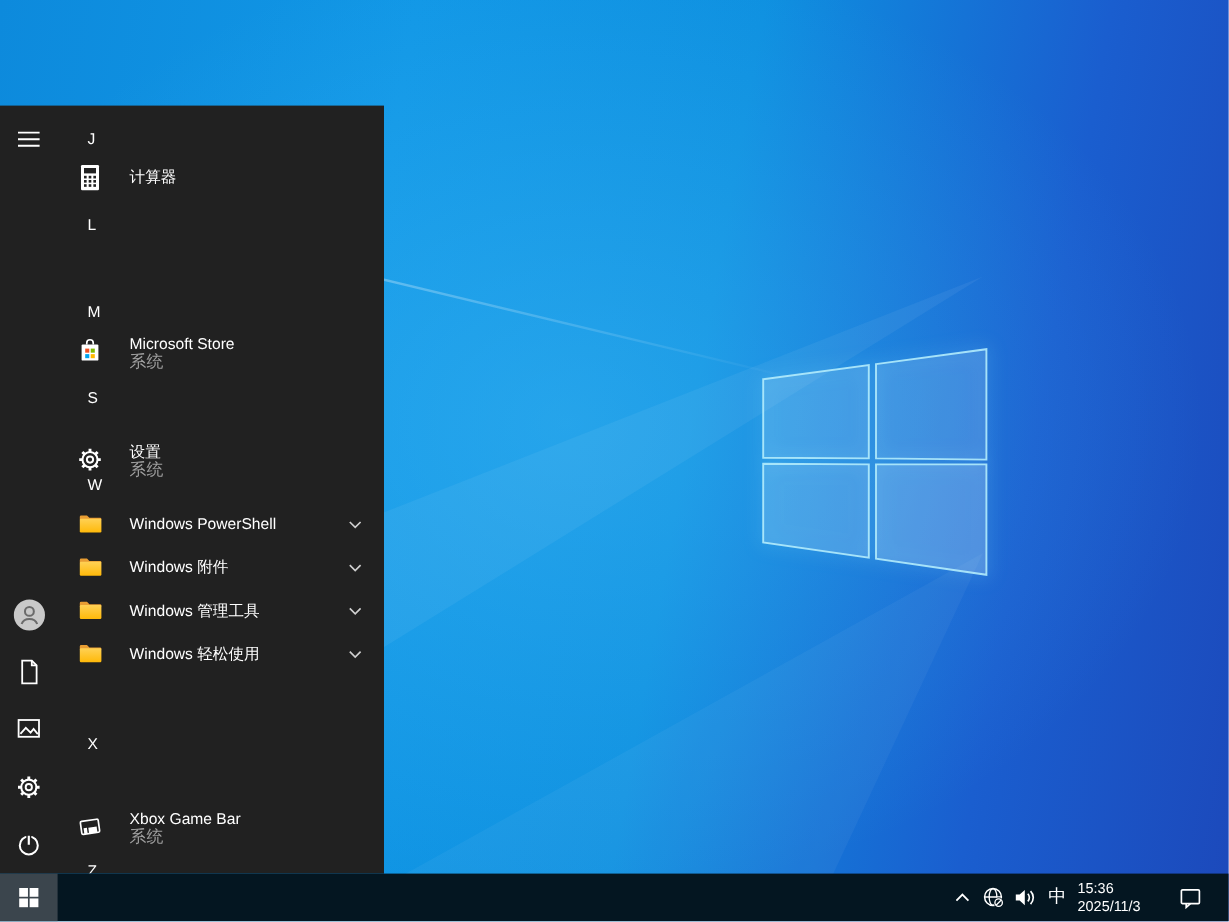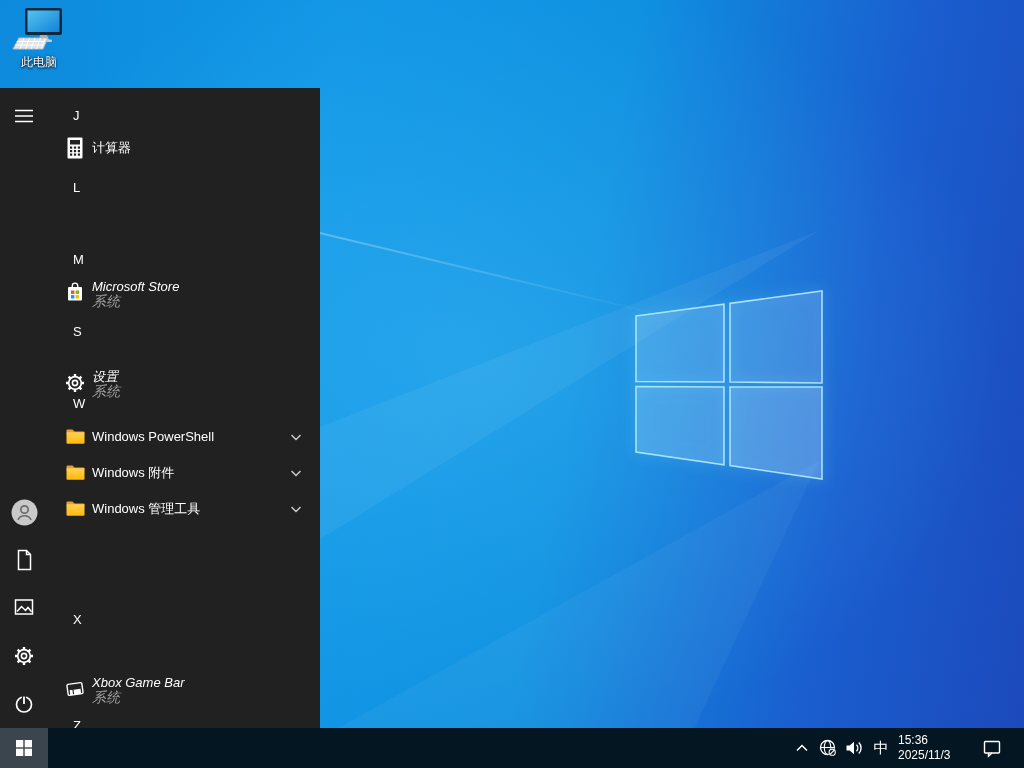--- a/index.html
+++ b/index.html
@@ -24,23 +24,23 @@
     text-shadow:0 1px 2px rgba(0,0,0,.95),0 0 3px rgba(0,0,0,.7);}
 
   
   .start-menu{position:absolute;left:0;top:88px;width:320px;height:640px;background:#212121;overflow:hidden;}
   .rail{position:absolute;left:0;top:0;width:48px;height:100%;}
   .rail-btn{position:absolute;left:0;width:48px;height:48px;display:flex;align-items:center;justify-content:center;}
   .app-list{position:absolute;left:48px;top:0;right:0;height:100%;}
   .sm-header{position:absolute;left:25px;height:36px;display:flex;align-items:center;
     font-size:13px;color:#fff;}
   .sm-item{position:absolute;left:0;right:0;height:36px;display:flex;align-items:center;}
-  .sm-item.two{height:44px;font-style:italic;}
+  .sm-item.two{height:44px;}
   .sm-item .ico{width:26px;height:26px;margin-left:14px;display:flex;align-items:center;justify-content:center;flex:none;}
-  .sm-item .txt{display:flex;flex-direction:column;margin-left:4px;}
+  .sm-item .txt{display:flex;flex-direction:column;margin-left:20px;}
   .sm-label{color:#fff;font-size:13px;line-height:16px;white-space:nowrap;}
   .sm-sub{color:#9f9f9f;font-size:14px;line-height:13px;}
   .chev{position:absolute;right:16px;top:50%;transform:translateY(-50%);width:16px;height:16px;}
 
   
   .taskbar{position:absolute;left:0;top:728px;width:1024px;height:40px;background:#041621;}
   .start-btn{position:absolute;left:0;top:0;width:48px;height:40px;background:#3b454d;
     display:flex;align-items:center;justify-content:center;}
   .tray{position:absolute;right:0;top:0;height:40px;display:flex;align-items:center;gap:6px;padding-right:22px;}
   .tray-ic{width:20px;height:40px;display:flex;align-items:center;justify-content:center;}
@@ -71,31 +71,20 @@
 
   <svg class="win-logo" width="196" height="196" viewBox="0 0 196 196">
     <g stroke="#b2ecfc" stroke-width="1.6" stroke-opacity="0.9">
       <polygon points="6,30 94,18.2 94,96 6,95.5" fill="rgba(255,255,255,0.13)"></polygon>
       <polygon points="100,17.4 192,5 192,97 100,96" fill="rgba(255,255,255,0.12)"></polygon>
       <polygon points="6,100.5 94,101 94,178.8 6,166" fill="rgba(255,255,255,0.15)"></polygon>
       <polygon points="100,101 192,101 192,193 100,179.6" fill="rgba(255,255,255,0.18)"></polygon>
     </g>
   </svg>
 
-  <div class="desktop-icon">
-    <svg width="54" height="48" viewBox="0 0 54 48">
-      <rect x="13" y="2" width="37" height="27" rx="2" fill="#11293b"></rect>
-      <rect x="15.5" y="4.5" width="32" height="21.5" fill="url(#scrG)"></rect>
-      <path d="M28 29h7l2 5h-10z" fill="#9fb0ba"></path>
-      <rect x="23" y="33.5" width="17" height="2.4" rx="1.2" fill="#c7d1d8"></rect>
-      <polygon points="7,32 36,32 31,43 1,43" fill="#dde3e7" stroke="#b4bfc6" stroke-width="1"></polygon>
-      <path d="M5 35.5h28M3.3 39h28M12 32l-4 11M17.5 32l-4 11M23 32l-4 11M28.5 32l-4 11M33 32.5l-3.5 10" stroke="#ffffff" stroke-width="1"></path>
-    </svg>
-    <span class="lbl">此电脑</span>
-  </div>
 
   <div class="start-menu">
 
     <div class="rail">
       <div class="rail-btn" style="top:4px">
         <svg width="20" height="16" viewBox="0 0 20 16">
           <path d="M1 2.5h18M1 8h18M1 13.5h18" stroke="#fff" stroke-width="1.6"></path>
         </svg>
       </div>
       <div class="rail-btn" style="top:400px">
@@ -252,20 +241,36 @@
         <span class="txt">
             <span class="sm-label">Windows 附件</span>
           </span>
         <span class="chev">
           <svg width="16" height="16" viewBox="0 0 16 16">
               <path d="M3.5 6l4.5 4.5L12.5 6" stroke="#cfcfcf" stroke-width="1.4" fill="none"></path>
             </svg>
         </span>
       </div>
 
+      <div class="sm-item" style="top:439px">
+        <span class="ico">
+          <svg width="24" height="24" viewBox="0 0 24 24">
+            <path d="M3.5 8V5.6a1.1 1.1 0 0 1 1.1-1.1h4.9l2 2h8.9a1.1 1.1 0 0 1 1.1 1.1V8z" fill="#e89d33"></path>
+            <rect x="3.5" y="7.2" width="18" height="11.6" rx="1" fill="url(#foldG)"></rect>
+          </svg>
+        </span>
+        <span class="txt">
+            <span class="sm-label">Windows 轻松使用</span>
+          </span>
+        <span class="chev">
+          <svg width="16" height="16" viewBox="0 0 16 16">
+              <path d="M3.5 6l4.5 4.5L12.5 6" stroke="#cfcfcf" stroke-width="1.4" fill="none"></path>
+            </svg>
+        </span>
+      </div>
 
 
       <div class="sm-header" style="top:513px">
         <span>X</span>
       </div>
 
 
       <div class="sm-item two" style="top:579px">
         <span class="ico">
           <svg width="24" height="24" viewBox="0 0 24 24">

